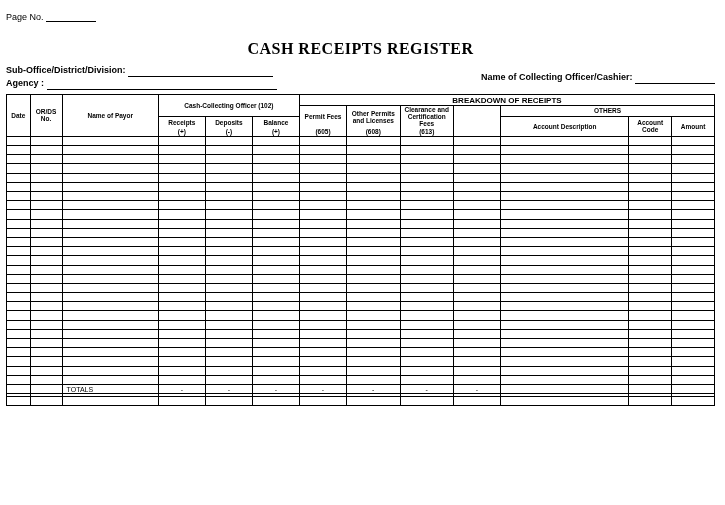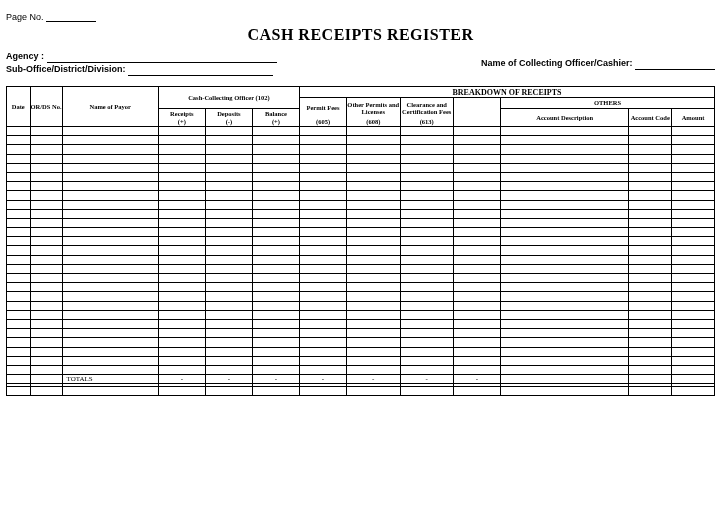--- a/index.html
+++ b/index.html
@@ -23,42 +23,41 @@
     width: 50px;
     height: 10px;
     vertical-align: bottom;
   }
   .title {
     text-align: center;
     font-family: "Times New Roman", serif;
     font-weight: bold;
     font-size: 16px;
     letter-spacing: 0.5px;
-    margin: 4px 0 6px 0;
+    margin: 18px 0 6px 0;
   }
   .header-row {
     display: flex;
     justify-content: space-between;
     font-size: 9px;
     font-weight: bold;
     line-height: 13px;
   }
   .header-row .left span.lbl { white-space: nowrap; }
   .header-row .line {
     display: inline-block;
     border-bottom: 1px solid #000;
     height: 9px;
     vertical-align: bottom;
   }
   table {
     border-collapse: collapse;
     width: 100%;
-    margin-top: 10px;
+    margin-top: 4px;
     table-layout: fixed;
-    font-family: Liberation Serif, serif;
   }
   th, td {
     border: 1px solid #000;
     padding: 0;
     vertical-align: middle;
     text-align: center;
     overflow: hidden;
   }
   th { font-weight: bold; }
   .h1 { font-size: 8px; }
@@ -80,26 +79,26 @@
 <div class="page-no">
   <span>Page No.</span>
   <span class="line"></span>
 </div>
 
 <div class="title">CASH RECEIPTS REGISTER</div>
 
 <div class="header-row">
   <div class="left">
     <div>
+      <span class="lbl">Sub-Office/District/Division:</span>
+      <span class="line" style="width:145px"></span>
+    </div>
+    <div>
       <span class="lbl">Agency :</span>
       <span class="line" style="width:230px"></span>
-    </div>
-    <div>
-      <span class="lbl">Sub-Office/District/Division:</span>
-      <span class="line" style="width:145px"></span>
     </div>
   </div>
   <div class="right" style="align-self:center;">
     <span class="lbl">Name of Collecting Officer/Cashier:</span>
     <span class="line" style="width:80px"></span>
   </div>
 </div>
 
 <table>
   <colgroup>

